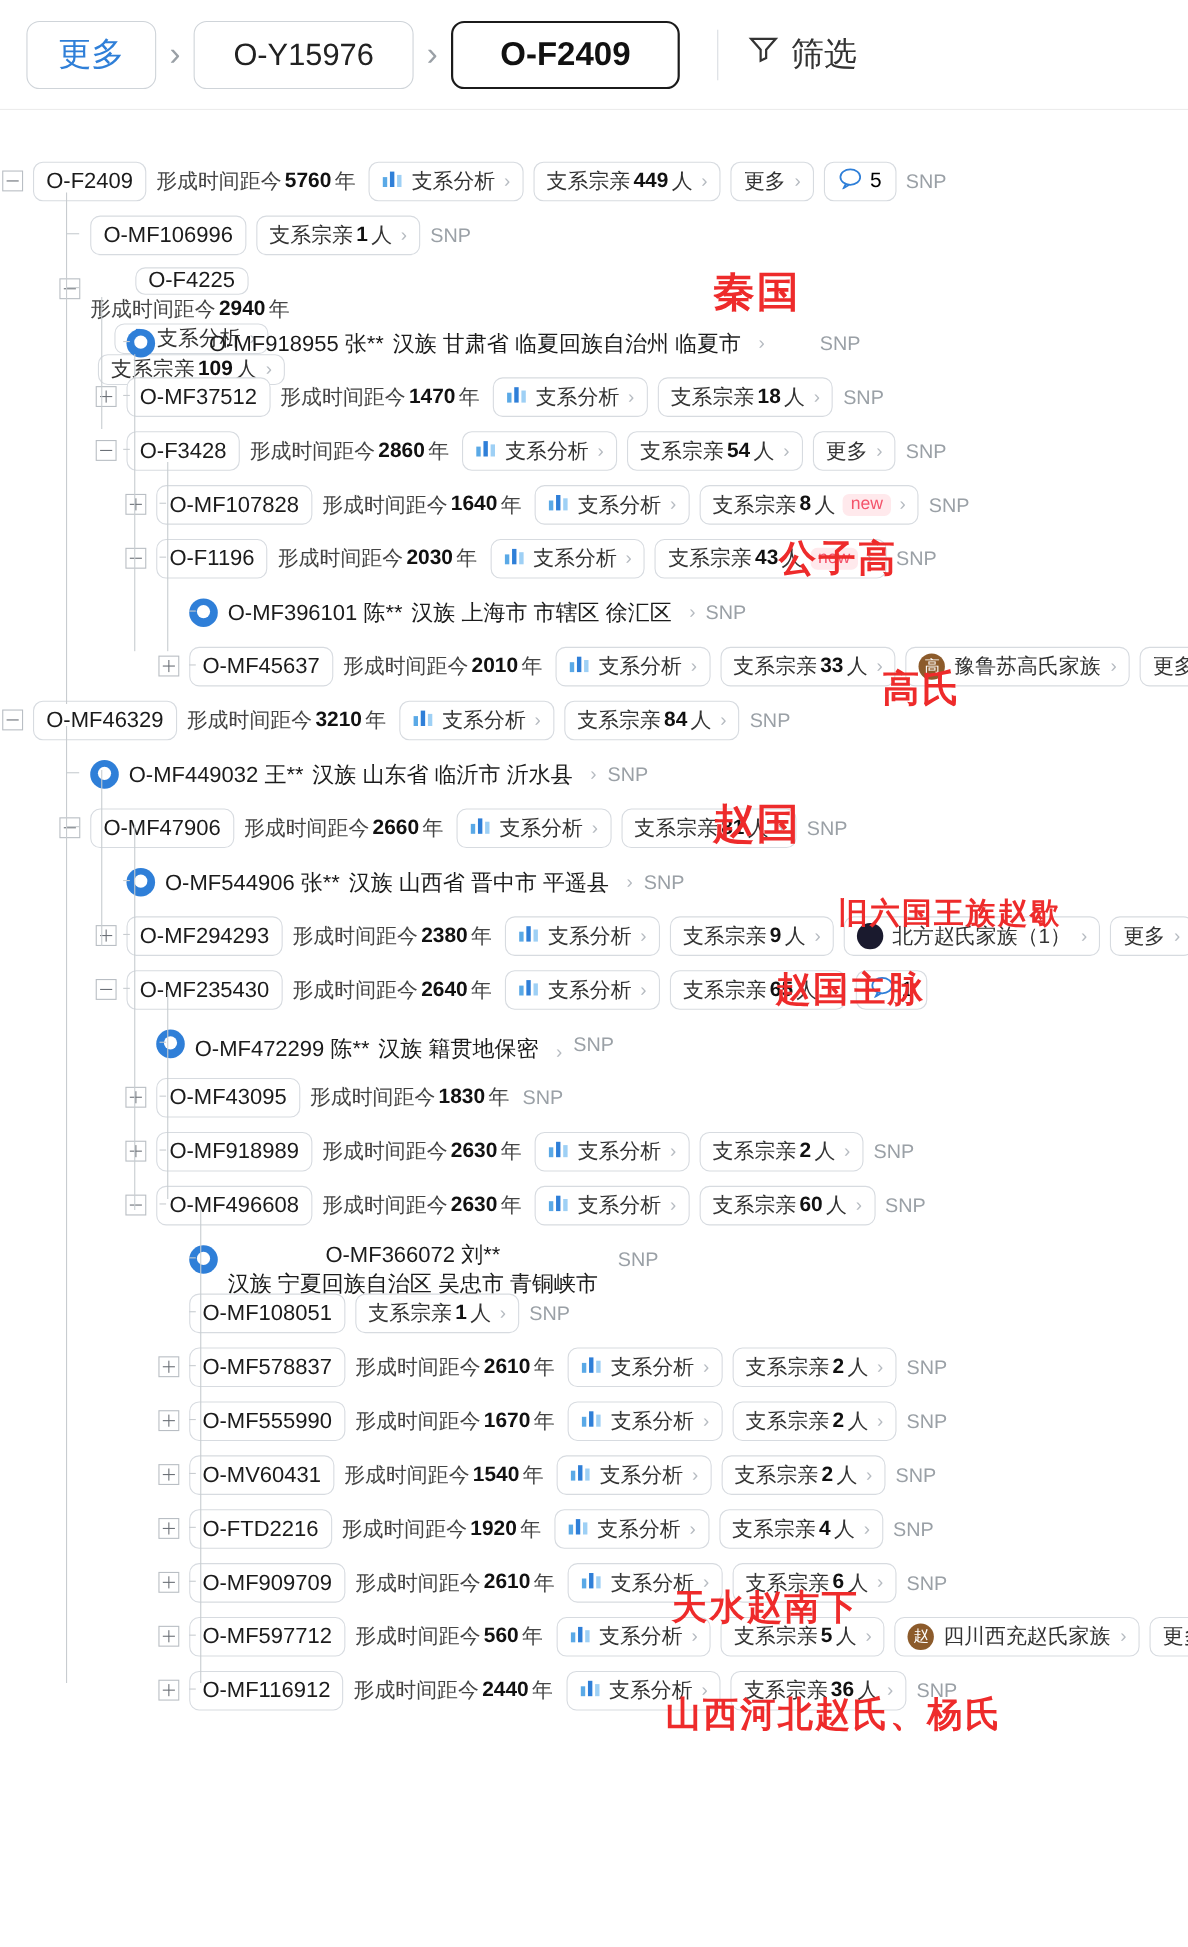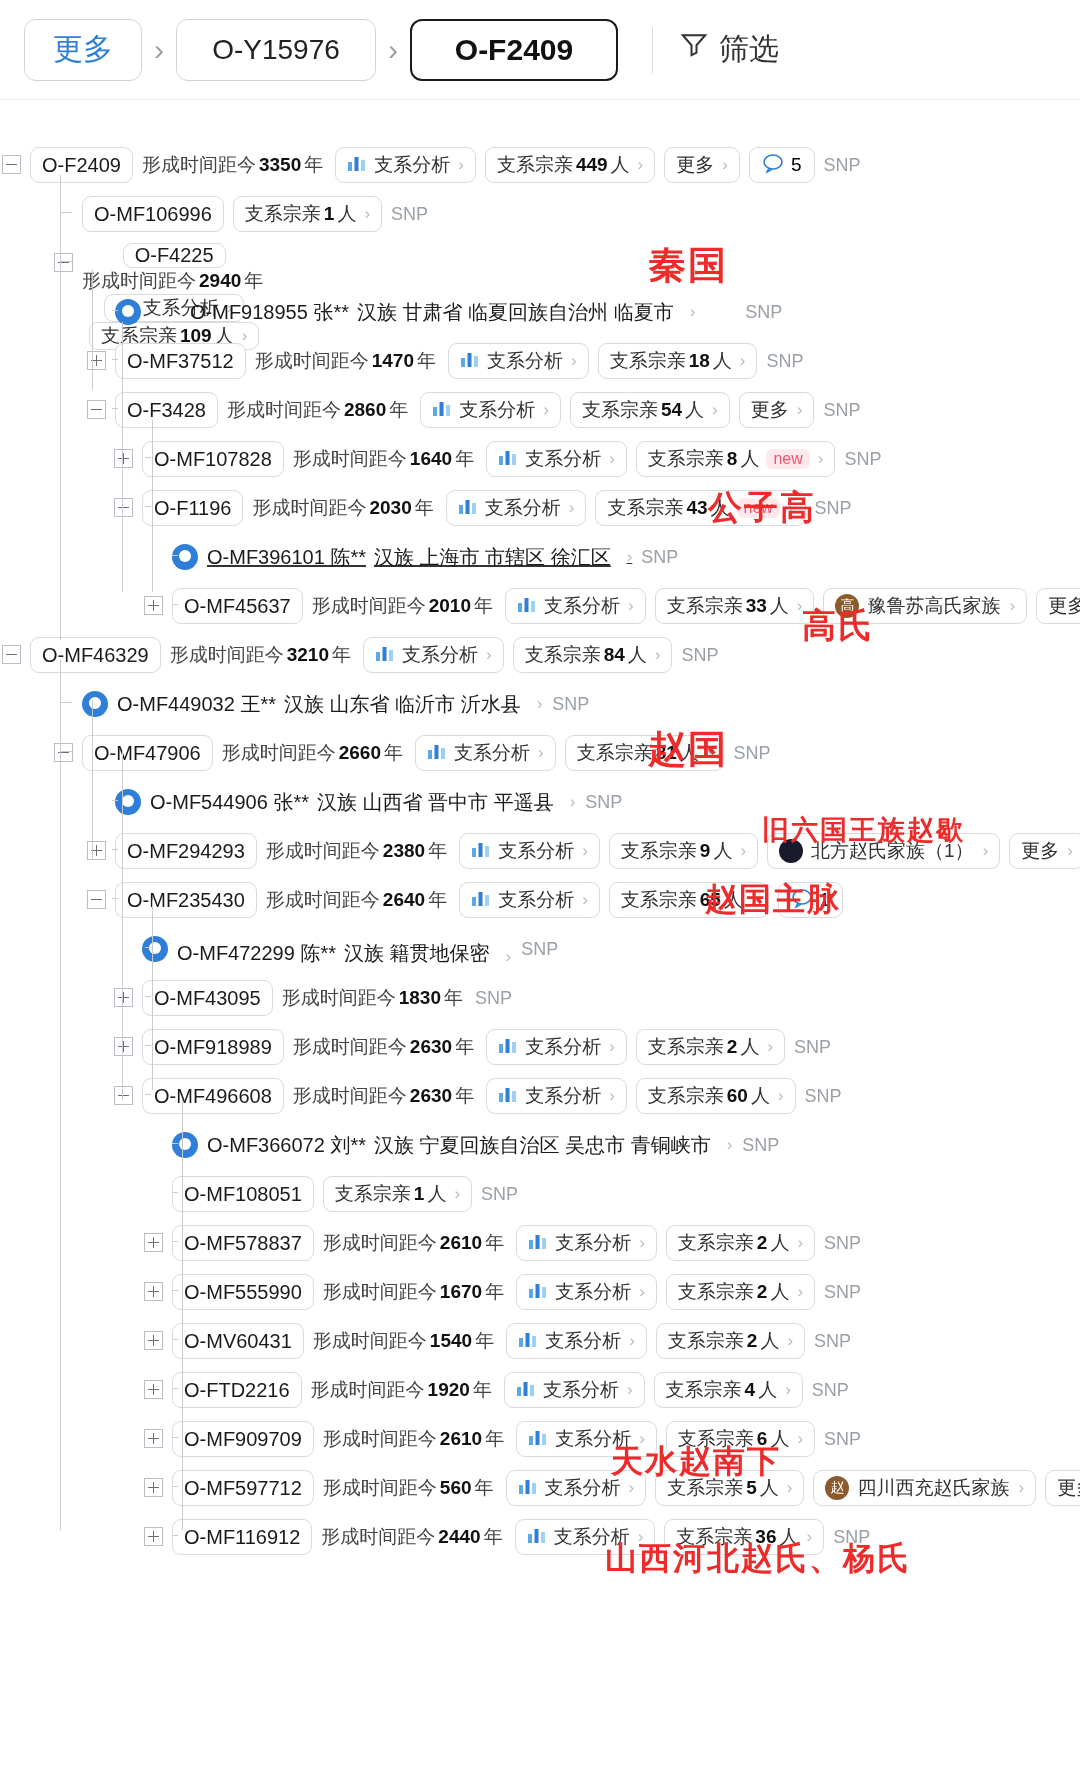--- a/index.html
+++ b/index.html
@@ -72,21 +72,21 @@
           <path d="M3 5h18l-7 8v6l-4 2v-8z"></path>
         </svg>
     </span>
     <span>筛选</span>
   </div>
 </div>
 
 <div class="tree" id="tree">
     <div class="row" style="left: 30px; top: 45px;">
       <div class="chip id">O-F2409</div>
-      <div class="chip plain">形成时间距今 <span class="num">3350</span> 年</div>
+      <div class="chip plain">形成时间距今 <span class="num">5760</span> 年</div>
       <div class="chip"><span class="bar-icon"><svg width="20" height="18" viewBox="0 0 20 18">
             <rect x="1" y="8" width="4" height="9" fill="#5aa9e6"></rect>
             <rect x="7.5" y="3" width="4" height="14" fill="#2f7fd8"></rect>
             <rect x="14" y="6" width="4" height="11" fill="#9ed0f5"></rect>
           </svg></span>支系分析<span class="arrow">›</span></div>
       <div class="chip">支系宗亲 <span class="num">449</span> 人<span class="arrow">›</span></div>
       <div class="chip">更多<span class="arrow">›</span></div>
       <div class="bubble">
         <span><svg width="22" height="20" viewBox="0 0 22 20" fill="none" stroke="#2f7fd8" stroke-width="1.6">
             <ellipse cx="11" cy="9" rx="9" ry="7"></ellipse>
@@ -167,21 +167,21 @@
             <rect x="1" y="8" width="4" height="9" fill="#5aa9e6"></rect>
             <rect x="7.5" y="3" width="4" height="14" fill="#2f7fd8"></rect>
             <rect x="14" y="6" width="4" height="11" fill="#9ed0f5"></rect>
           </svg></span>支系分析<span class="arrow">›</span></div>
       <div class="chip">支系宗亲 <span class="num">43</span> 人<span class="newbadge">new</span><span class="arrow">›</span></div>
       <span class="snp">SNP</span>
     </div>
     <div class="exp" style="left: 114px; top: 398px;"></div>
     <div class="row" style="left: 172px; top: 437px;">
       <span class="pin"></span>
-      <div class="chip" style="border:none;background:transparent;padding:0;text-decoration:underline;">
+      <div class="chip" style="border:none;background:transparent;padding:0;">
         <span class="person">O-MF396101 陈**</span>
         <span class="person dim">汉族 上海市 市辖区 徐汇区</span>
         <span class="arrow">›</span>
       </div>
       <span class="snp">SNP</span>
     </div>
     <div class="row" style="left: 172px; top: 486px;">
       <div class="chip id">O-MF45637</div>
       <div class="chip plain">形成时间距今 <span class="num">2010</span> 年</div>
       <div class="chip"><span class="bar-icon"><svg width="20" height="18" viewBox="0 0 20 18">
@@ -301,21 +301,21 @@
             <rect x="1" y="8" width="4" height="9" fill="#5aa9e6"></rect>
             <rect x="7.5" y="3" width="4" height="14" fill="#2f7fd8"></rect>
             <rect x="14" y="6" width="4" height="11" fill="#9ed0f5"></rect>
           </svg></span>支系分析<span class="arrow">›</span></div>
       <div class="chip">支系宗亲 <span class="num">60</span> 人<span class="arrow">›</span></div>
       <span class="snp">SNP</span>
     </div>
     <div class="exp" style="left: 114px; top: 986px;"></div>
     <div class="row" style="left: 172px; top: 1025px;">
       <span class="pin"></span>
-      <div class="chip" style="border:none;background:transparent;padding:0;margin-right:10px;">
+      <div class="chip" style="border:none;background:transparent;padding:0;margin-right:10px;flex-direction:column;">
         <span class="person">O-MF366072 刘**</span>
         <span class="person dim">汉族 宁夏回族自治区 吴忠市 青铜峡市</span>
         <span class="arrow">›</span>
       </div>
       <span class="snp">SNP</span>
     </div>
     <div class="row" style="left: 172px; top: 1074px;">
       <div class="chip id">O-MF108051</div>
       <div class="chip">支系宗亲 <span class="num">1</span> 人<span class="arrow">›</span></div>
       <span class="snp">SNP</span>

